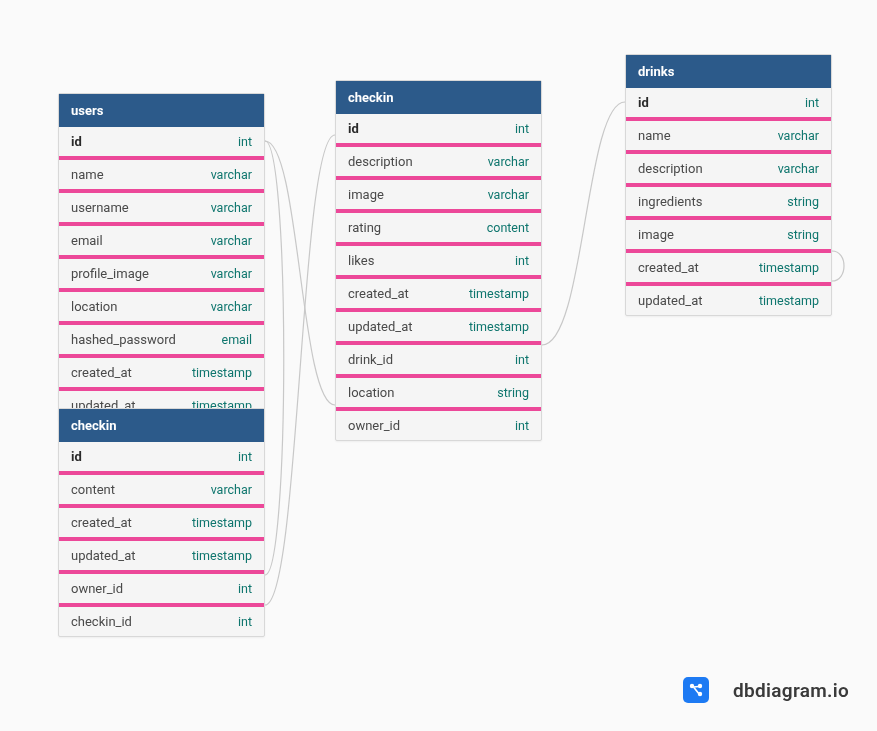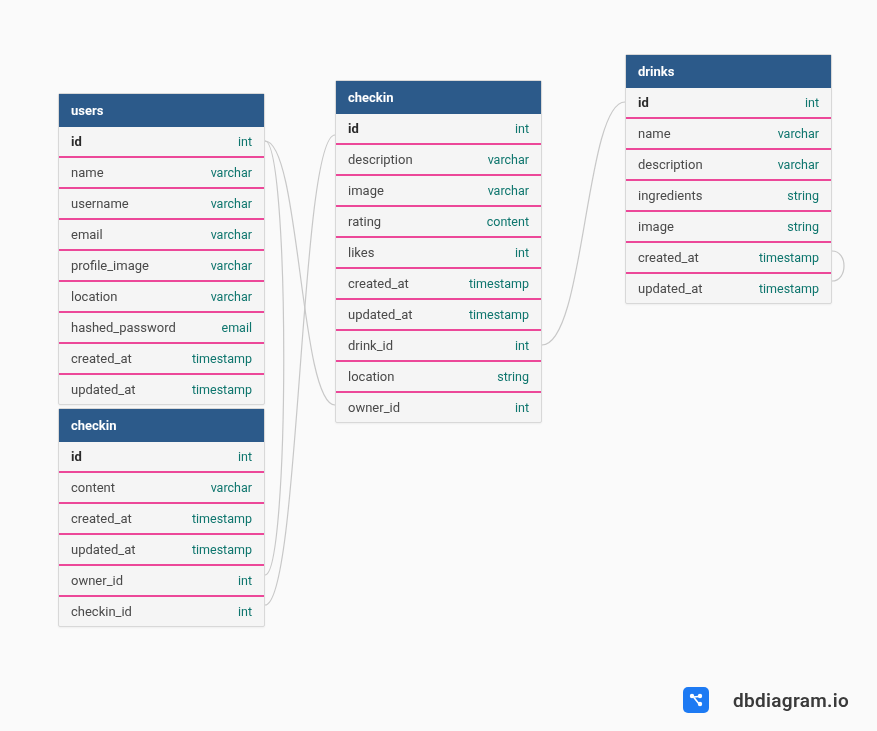--- a/index.html
+++ b/index.html
@@ -30,21 +30,21 @@
     font-weight: 700;
     font-size: 13px;
     padding: 9px 12px;
   }
   .row {
     display: flex;
     justify-content: space-between;
     align-items: center;
     padding: 7px 12px;
     font-size: 13px;
-    border-top: 2px solid #ec4899;
+    border-top: 4px solid #ec4899;
   }
   .row:first-of-type { border-top: none; }
   .col-name {
     color: #4a4a4a;
   }
   .col-name.bold {
     font-weight: 700;
     color: #2a2a2a;
     text-align: right;
   }
@@ -60,21 +60,21 @@
     pointer-events: none;
   }
   svg.connectors path {
     stroke: #c8c8c8;
     stroke-width: 1.2;
     fill: none;
   }
   .watermark {
     position: absolute;
     right: 28px;
-    bottom: 18px;
+    bottom: 28px;
     display: flex;
     align-items: center;
     gap: 24px;
   }
   .wm-icon {
     width: 26px;
     height: 26px;
     background: #1d7af3;
     border-radius: 5px;
     display: flex;

